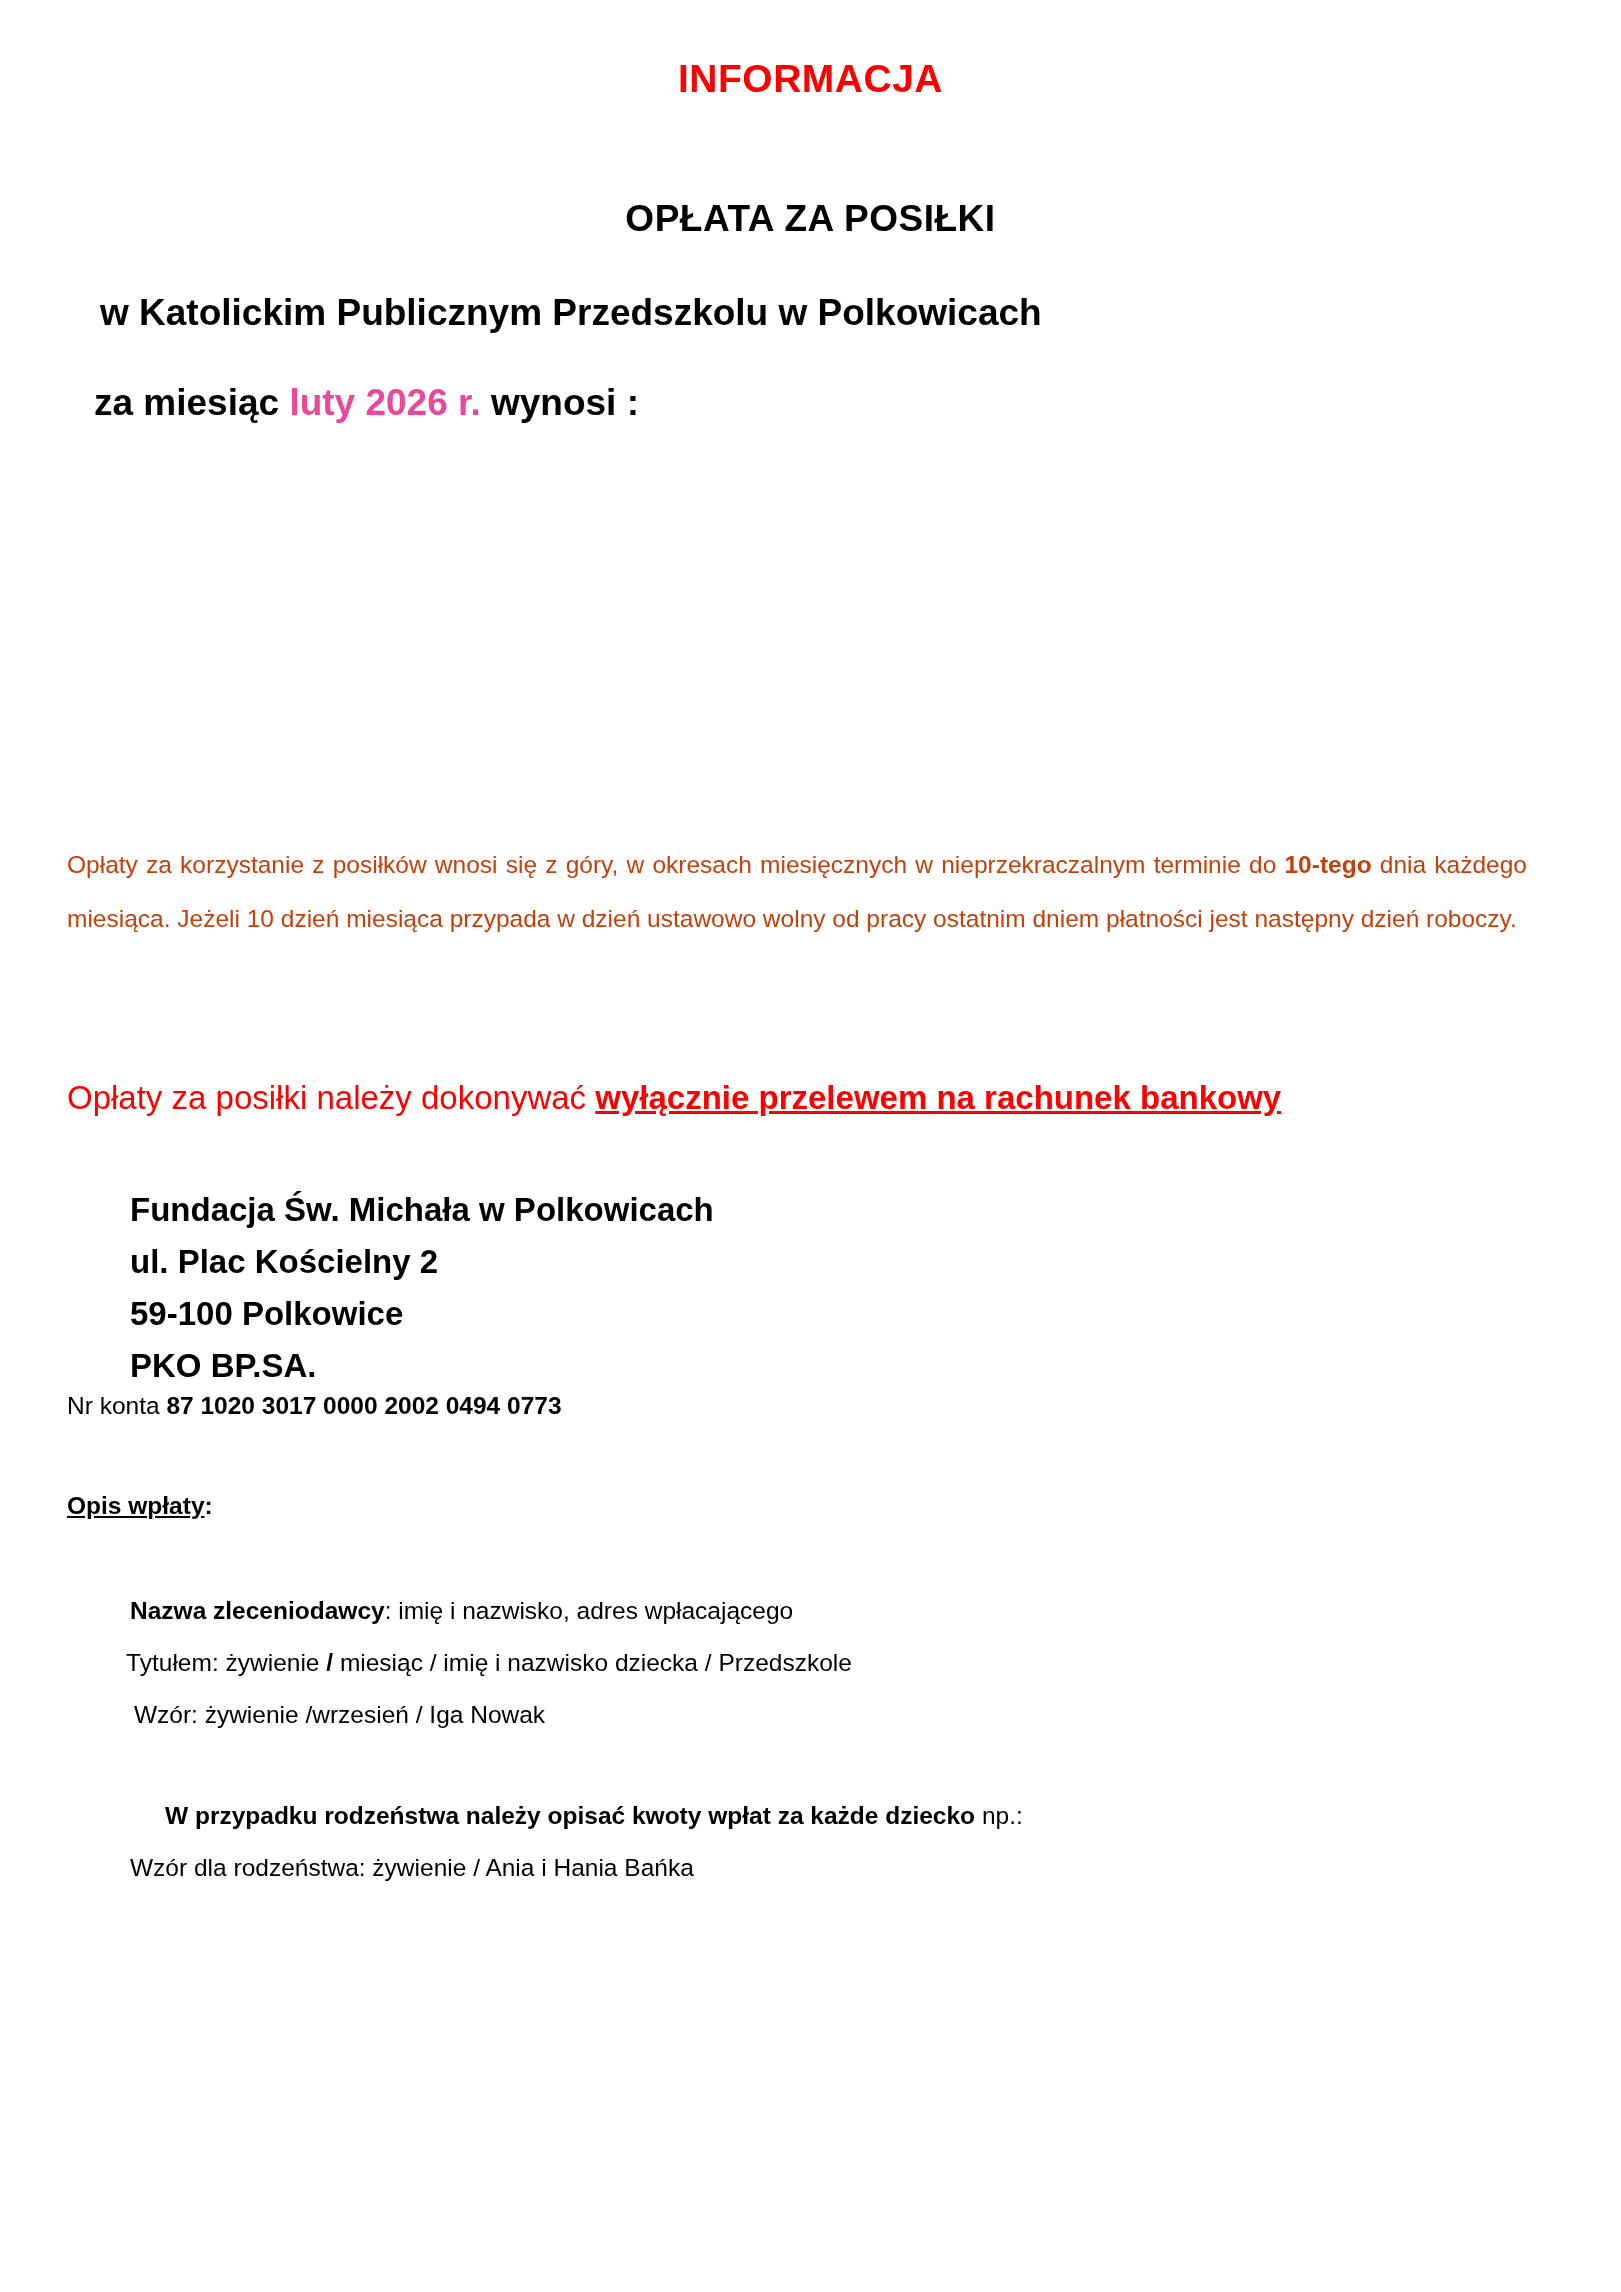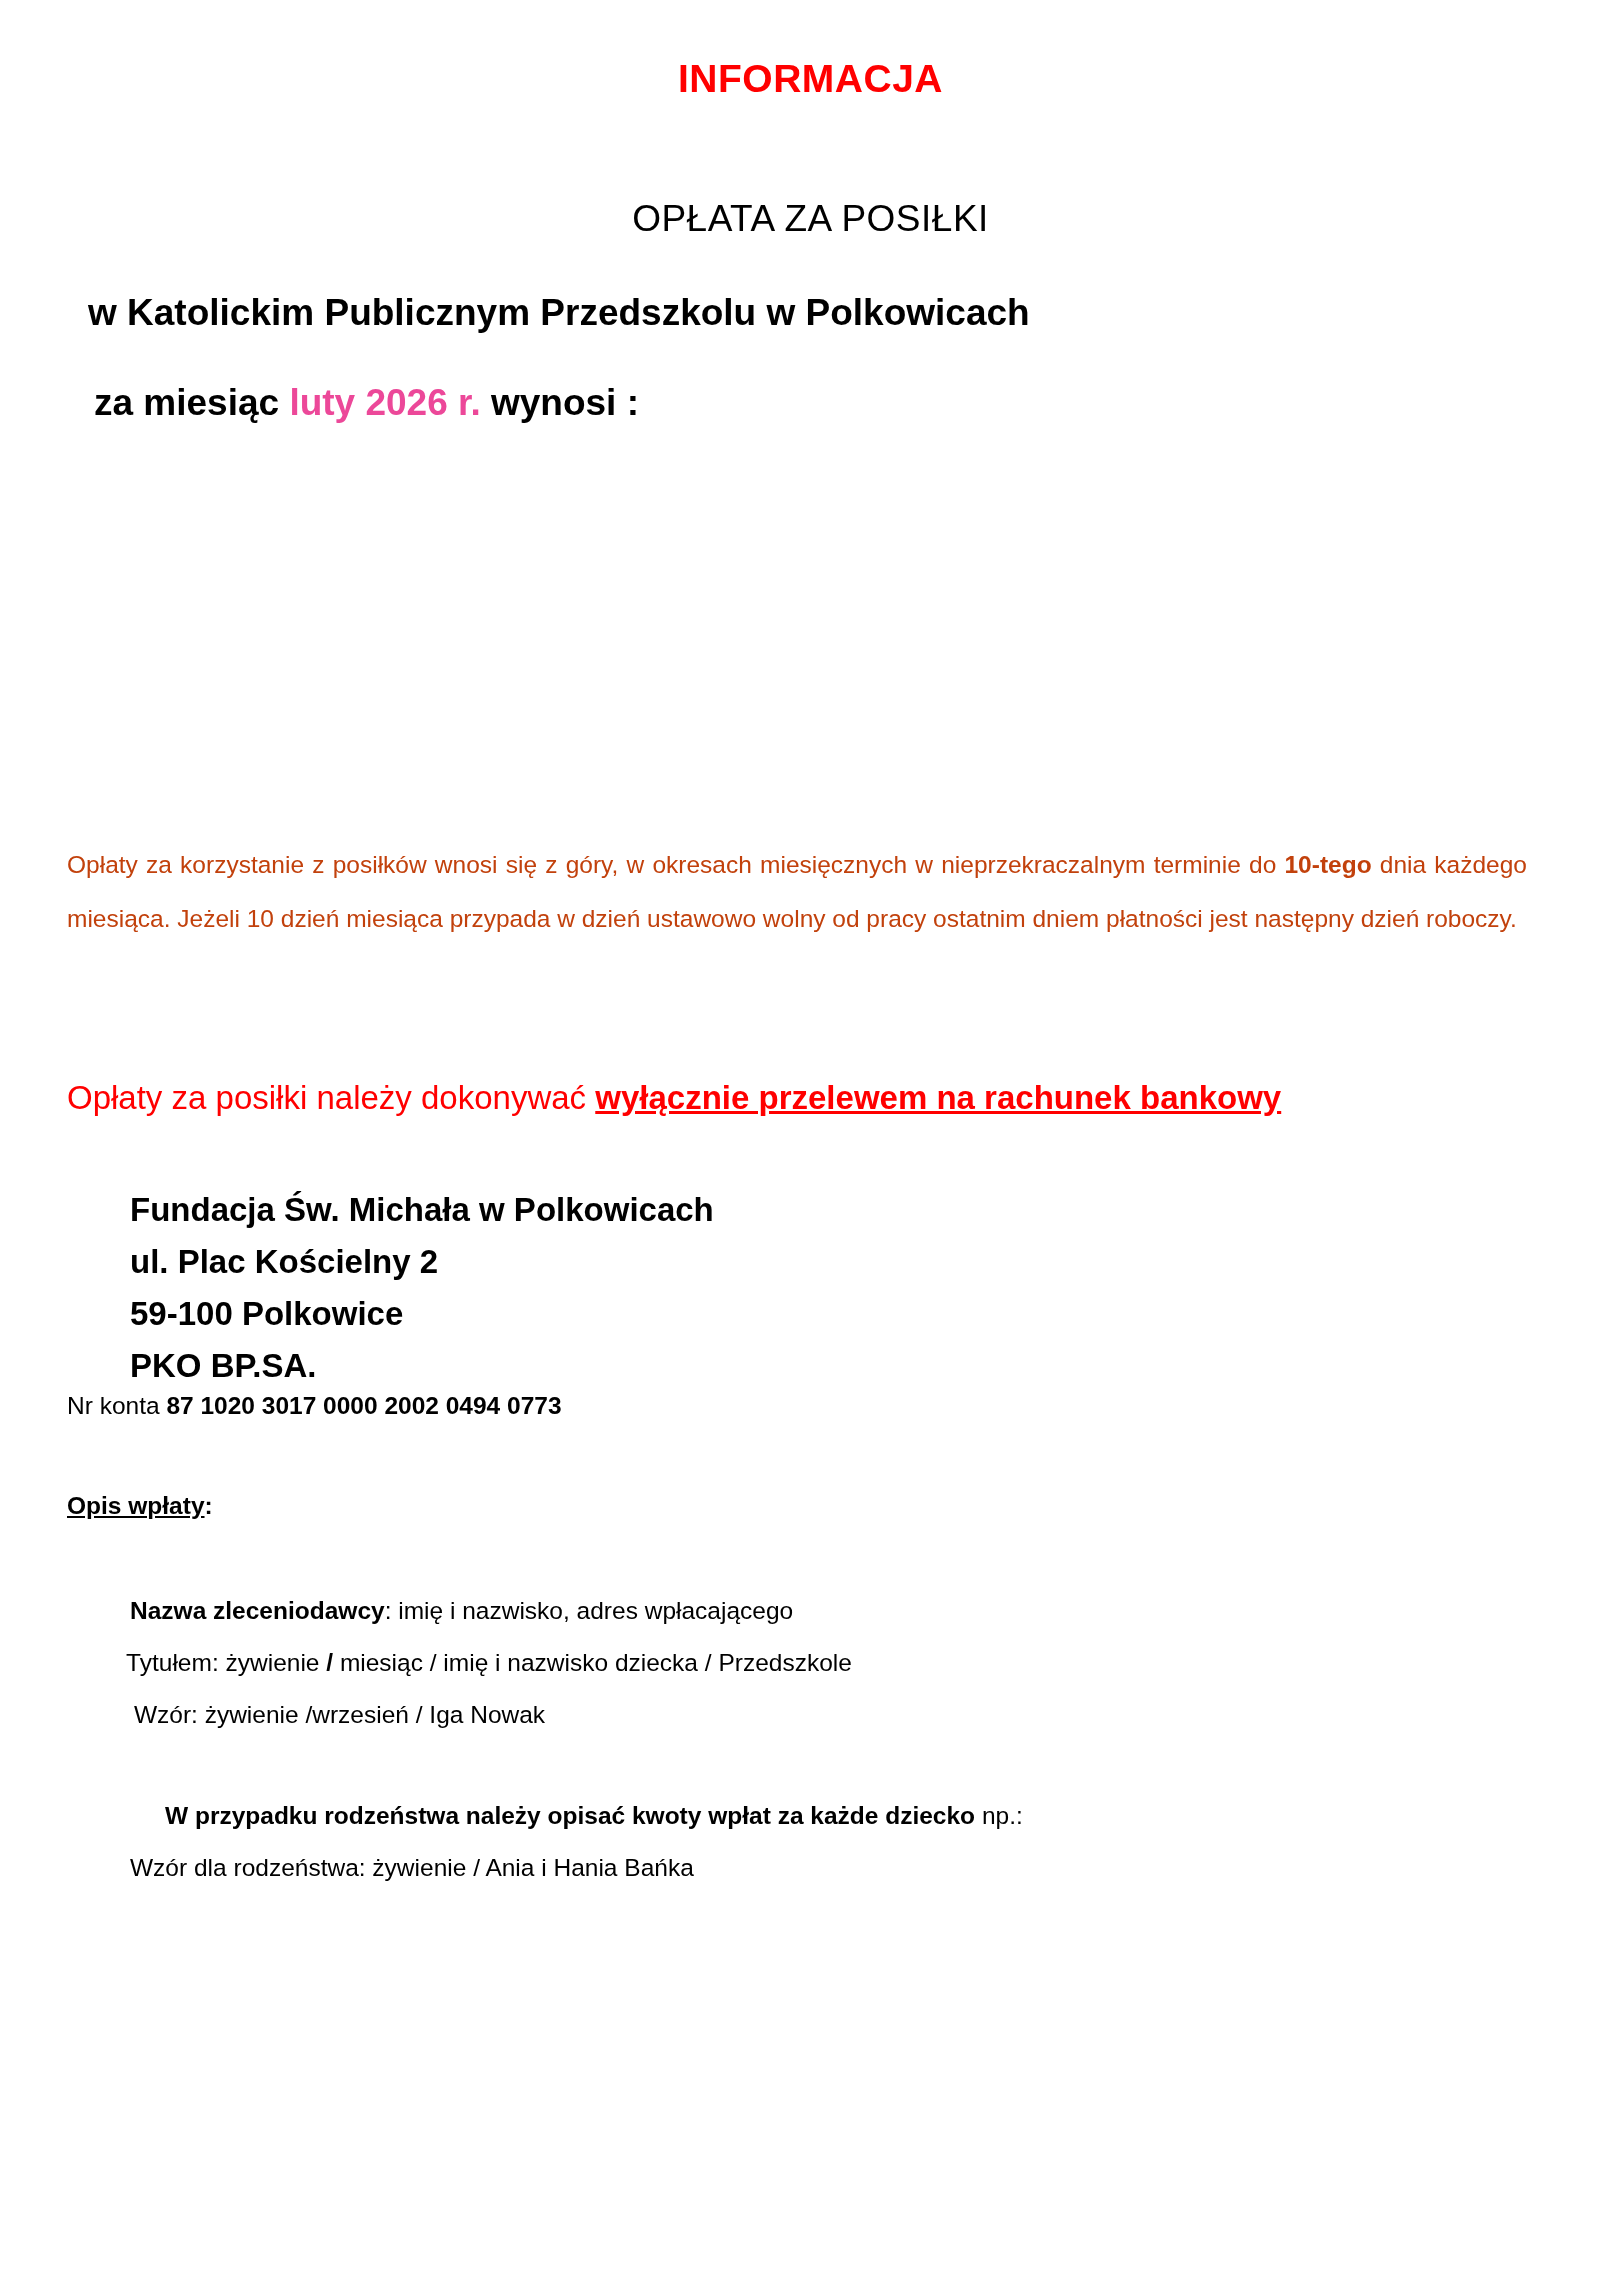--- a/index.html
+++ b/index.html
@@ -36,33 +36,33 @@
     color: #FF0000;
     letter-spacing: 0.5px;
   }
   .title-oplata {
     position: absolute;
     left: 0;
     top: 198px;
     width: 1621px;
     text-align: center;
     font-size: 37px;
-    font-weight: normal;
+    font-weight: bold;
     color: #000000;
     letter-spacing: 0.5px;
   }
   .heading-line {
     position: absolute;
     font-size: 37px;
     font-weight: bold;
     color: #000000;
     white-space: nowrap;
   }
   .heading-przedszkole {
-    left: 88px;
+    left: 100px;
     top: 292px;
   }
   .heading-miesiac {
     left: 94px;
     top: 382px;
   }
   .red {
     color: #ec4899;
   }
 

